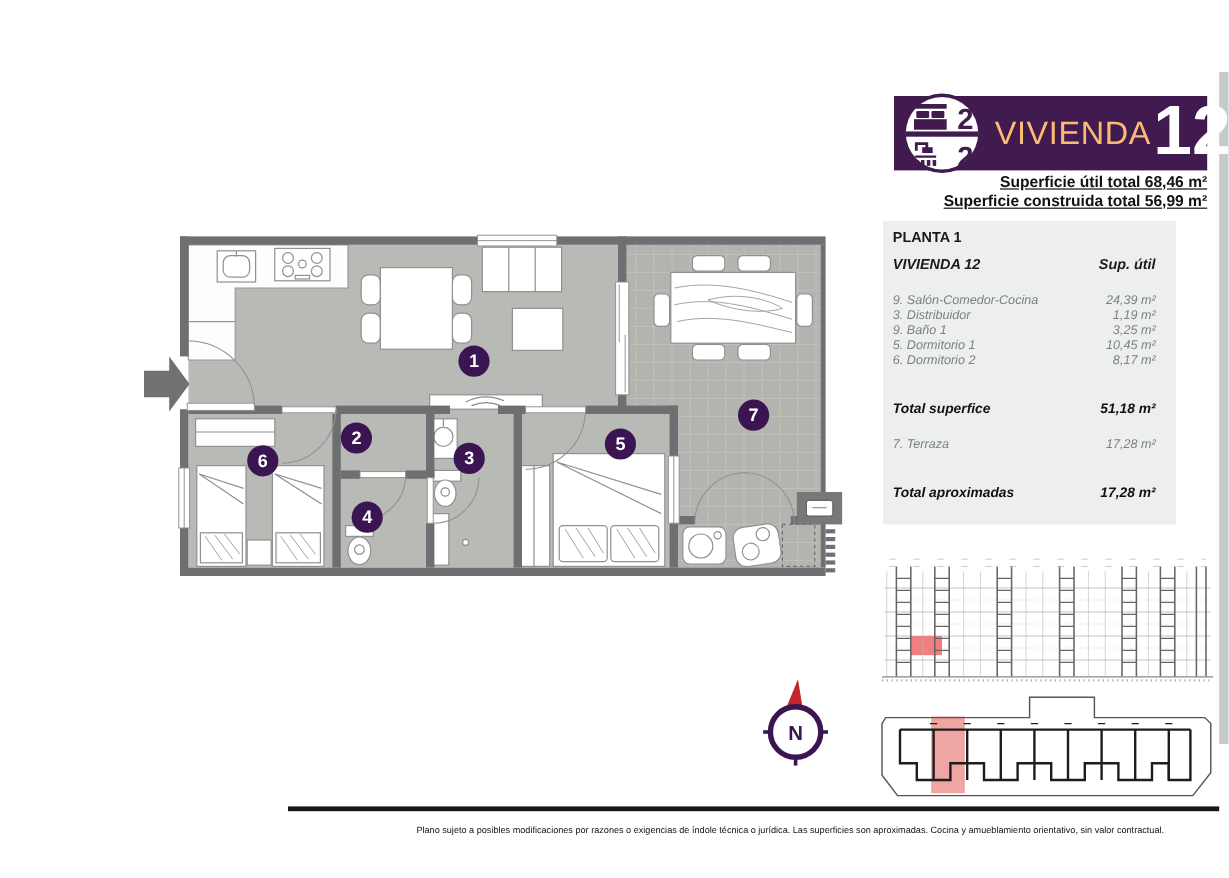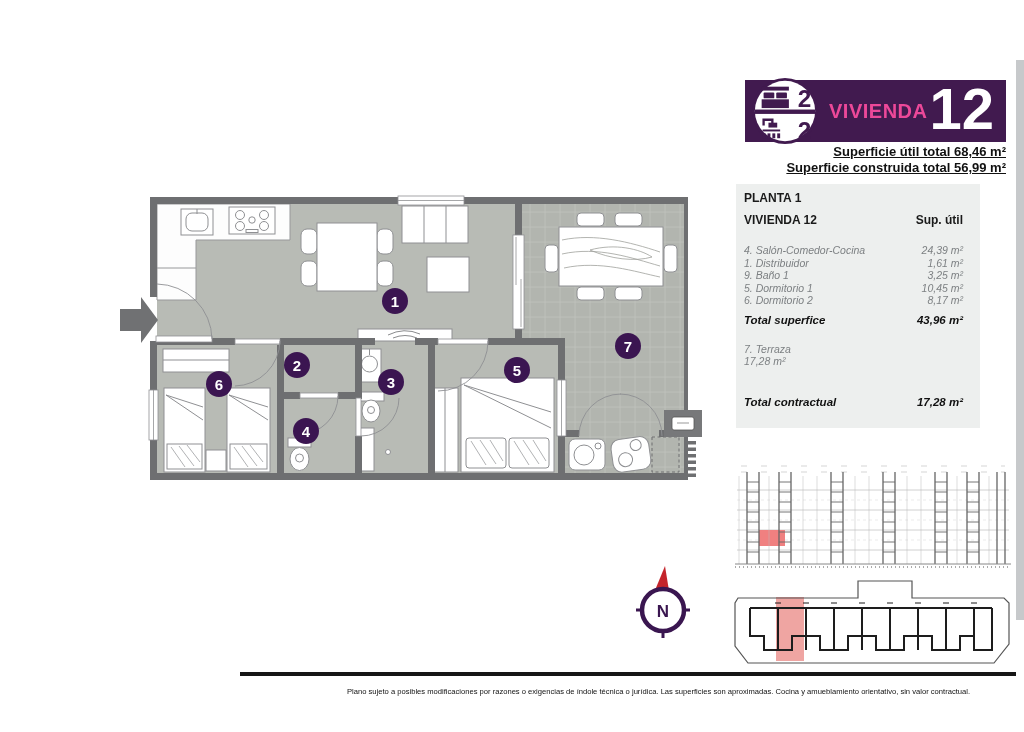--- a/index.html
+++ b/index.html
@@ -4,35 +4,35 @@
 <style>
   html,body{margin:0;padding:0;background:#ffffff;}
   #page{position:relative;width:1024px;height:732px;background:#fff;overflow:hidden;
         font-family:"Liberation Sans", sans-serif;color:#1a1a1a;}
   
   .edge-band{position:absolute;left:1016px;top:60px;width:8px;height:560px;background:#c7c9cb;}
   
   .banner{position:absolute;left:745px;top:80px;width:261px;height:62px;background:#411a4f;
           display:flex;align-items:center;}
   .badge{flex:0 0 auto;margin-left:4px;margin-top:0;}
-  .banner-title{color:#ec4899;font-weight:bold;font-size:20px;letter-spacing:.5px;margin-left:8px;}
+  .banner-title{color:#fdba74;font-weight:normal;font-size:27px;letter-spacing:.5px;margin-left:8px;}
   .banner-number{color:#fff;font-weight:bold;font-size:58px;line-height:58px;margin-left:2px;margin-top:-4px;}
   
   .area-summary{position:absolute;right:18px;top:144px;text-align:right;font-weight:bold;
                 font-size:13px;line-height:16px;color:#111;text-decoration:underline;}
   
   .sumtable{position:absolute;left:736px;top:184px;width:244px;box-sizing:border-box;
             background:#edefee;padding:7px 17px 20px 8px;font-size:11px;}
   .t-floor{font-weight:bold;font-size:12px;}
   .t-row{display:flex;justify-content:space-between;}
-  .t-unit-row{margin-top:8px;font-weight:bold;font-size:12px;}
+  .t-unit-row{margin-top:8px;font-weight:bold;font-style:italic;font-size:12px;}
   .t-rooms{margin-top:17px;}
   .t-rooms .t-row{font-style:italic;color:#7d8083;font-size:10.5px;line-height:12.6px;}
-  .t-total{margin-top:7px;font-weight:bold;font-style:italic;font-size:11.5px;color:#111;}
-  .t-terrace{margin-top:17px;font-style:italic;color:#7d8083;font-size:10.5px;flex-direction:column;}
+  .t-total{margin-top:28px;font-weight:bold;font-style:italic;font-size:11.5px;color:#111;}
+  .t-terrace{margin-top:17px;font-style:italic;color:#7d8083;font-size:10.5px;}
   .t-total2{margin-top:29px;font-weight:bold;font-style:italic;font-size:11.5px;color:#111;}
   
   .plan-wrap{position:absolute;left:118px;top:190px;width:584px;height:300px;}
   .room-marker{position:absolute;width:26px;height:26px;border-radius:50%;background:#3b1551;
                color:#fff;font-weight:bold;font-size:15px;display:flex;align-items:center;
                justify-content:center;}
   
   .street-line{position:absolute;left:240px;top:672px;width:776px;height:3.5px;background:#161616;}
   .disclaimer{position:absolute;left:347px;top:687px;font-size:7.6px;color:#111;white-space:nowrap;
               letter-spacing:0px;}
@@ -80,50 +80,50 @@
   </div>
 
   <div class="sumtable">
     <div class="t-floor">PLANTA 1</div>
     <div class="t-row t-unit-row">
       <span>VIVIENDA 12</span>
       <span>Sup. útil</span>
     </div>
     <div class="t-rooms">
       <div class="t-row">
-        <span>4. Salón-Comedor-Cocina</span>
+        <span>9. Salón-Comedor-Cocina</span>
         <span>24,39 m²</span>
       </div>
       <div class="t-row">
-        <span>1. Distribuidor</span>
-        <span>1,61 m²</span>
+        <span>3. Distribuidor</span>
+        <span>1,19 m²</span>
       </div>
       <div class="t-row">
         <span>9. Baño 1</span>
         <span>3,25 m²</span>
       </div>
       <div class="t-row">
         <span>5. Dormitorio 1</span>
         <span>10,45 m²</span>
       </div>
       <div class="t-row">
         <span>6. Dormitorio 2</span>
         <span>8,17 m²</span>
       </div>
     </div>
     <div class="t-row t-total">
       <span>Total superfice</span>
-      <span>43,96 m²</span>
+      <span>51,18 m²</span>
     </div>
     <div class="t-row t-terrace">
       <span>7. Terraza</span>
       <span>17,28 m²</span>
     </div>
     <div class="t-row t-total2">
-      <span>Total contractual</span>
+      <span>Total aproximadas</span>
       <span>17,28 m²</span>
     </div>
   </div>
 
   <div class="plan-wrap">
     <svg width="584" height="300" viewBox="118 190 584 300">
       <defs>
         <clipPath id="terrclip">
           <polygon points="522,204 684,204 684,473 565,473 565,345 522,345"></polygon>
         </clipPath>

